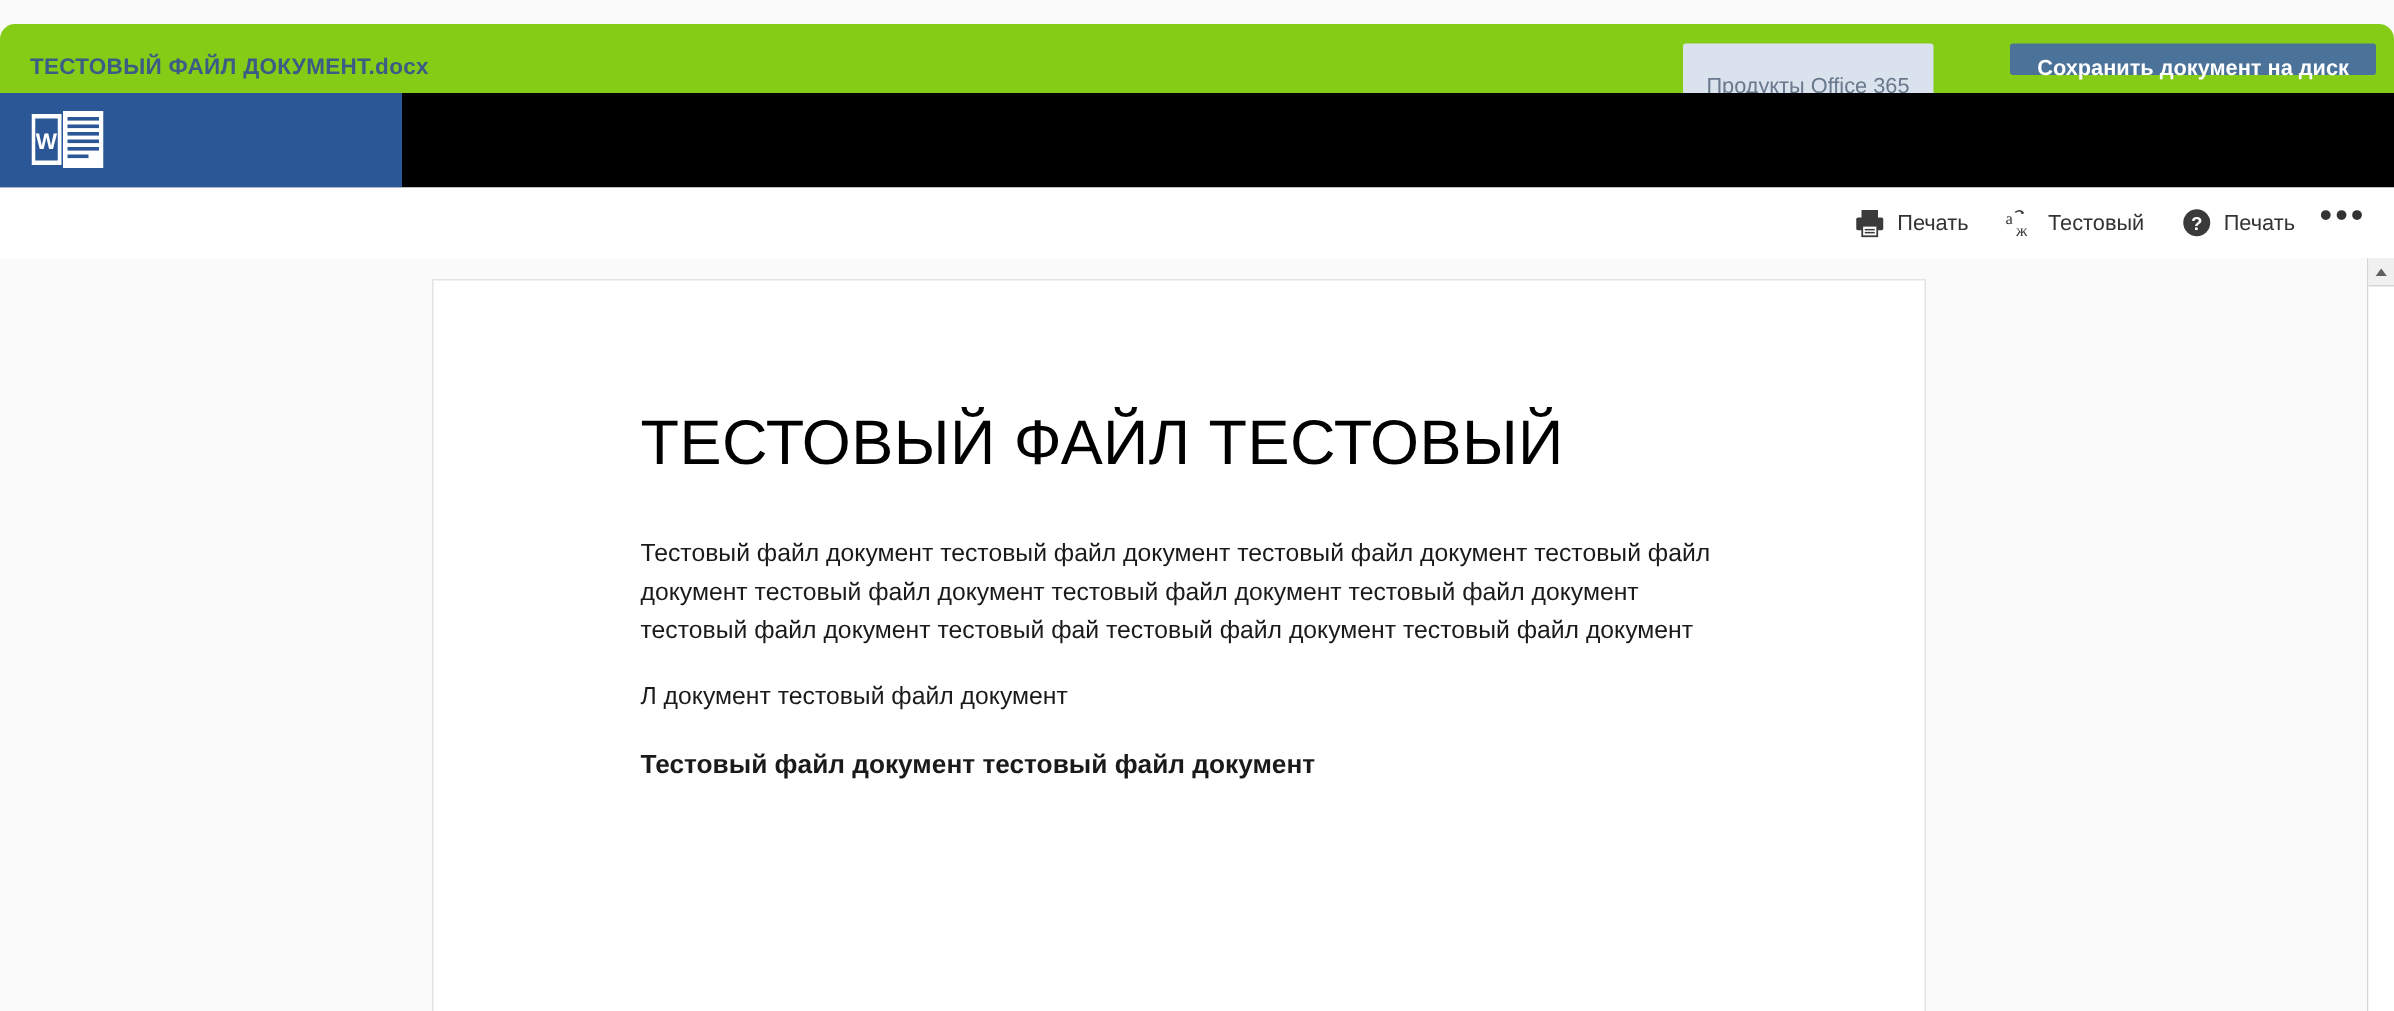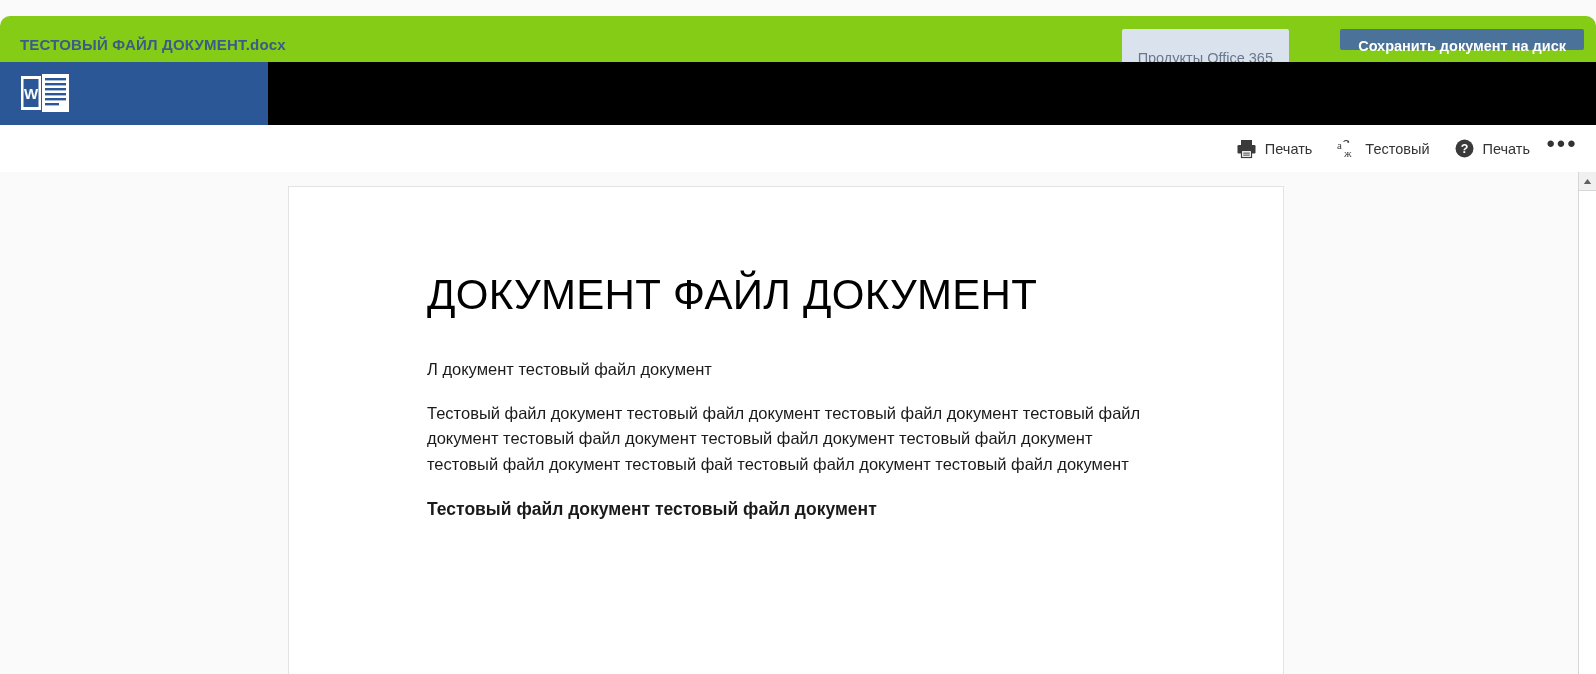--- a/index.html
+++ b/index.html
@@ -293,23 +293,23 @@
         <span class="tool-label">Печать</span>
       </div>
 
       <div class="ellipsis-item">•••</div>
     </div>
   </div>
 
   <div class="canvas">
     <div class="page">
       <div class="page-inner">
-        <h1 class="doc-h1">ДОКУМЕНТ ФАЙЛ ДОКУМЕНТ</h1>
+        <h1 class="doc-h1">ТЕСТОВЫЙ ФАЙЛ ТЕСТОВЫЙ</h1>
+        <p class="doc-p">Тестовый файл документ тестовый файл документ тестовый файл документ тестовый файл документ тестовый файл документ тестовый файл документ тестовый файл документ тестовый файл документ тестовый фай тестовый файл документ тестовый файл документ</p>
         <p class="doc-p">Л документ тестовый файл документ</p>
-        <p class="doc-p">Тестовый файл документ тестовый файл документ тестовый файл документ тестовый файл документ тестовый файл документ тестовый файл документ тестовый файл документ тестовый файл документ тестовый фай тестовый файл документ тестовый файл документ</p>
         <p class="doc-p bold">Тестовый файл документ тестовый файл документ</p>
       </div>
     </div>
   </div>
 
   <div class="scrollbar">
     <div class="sb-btn-up">
       <svg width="9" height="7" viewBox="0 0 9 7">
         <polygon points="4.5,1 8.2,6 0.8,6" fill="#606060"></polygon>
       </svg>

